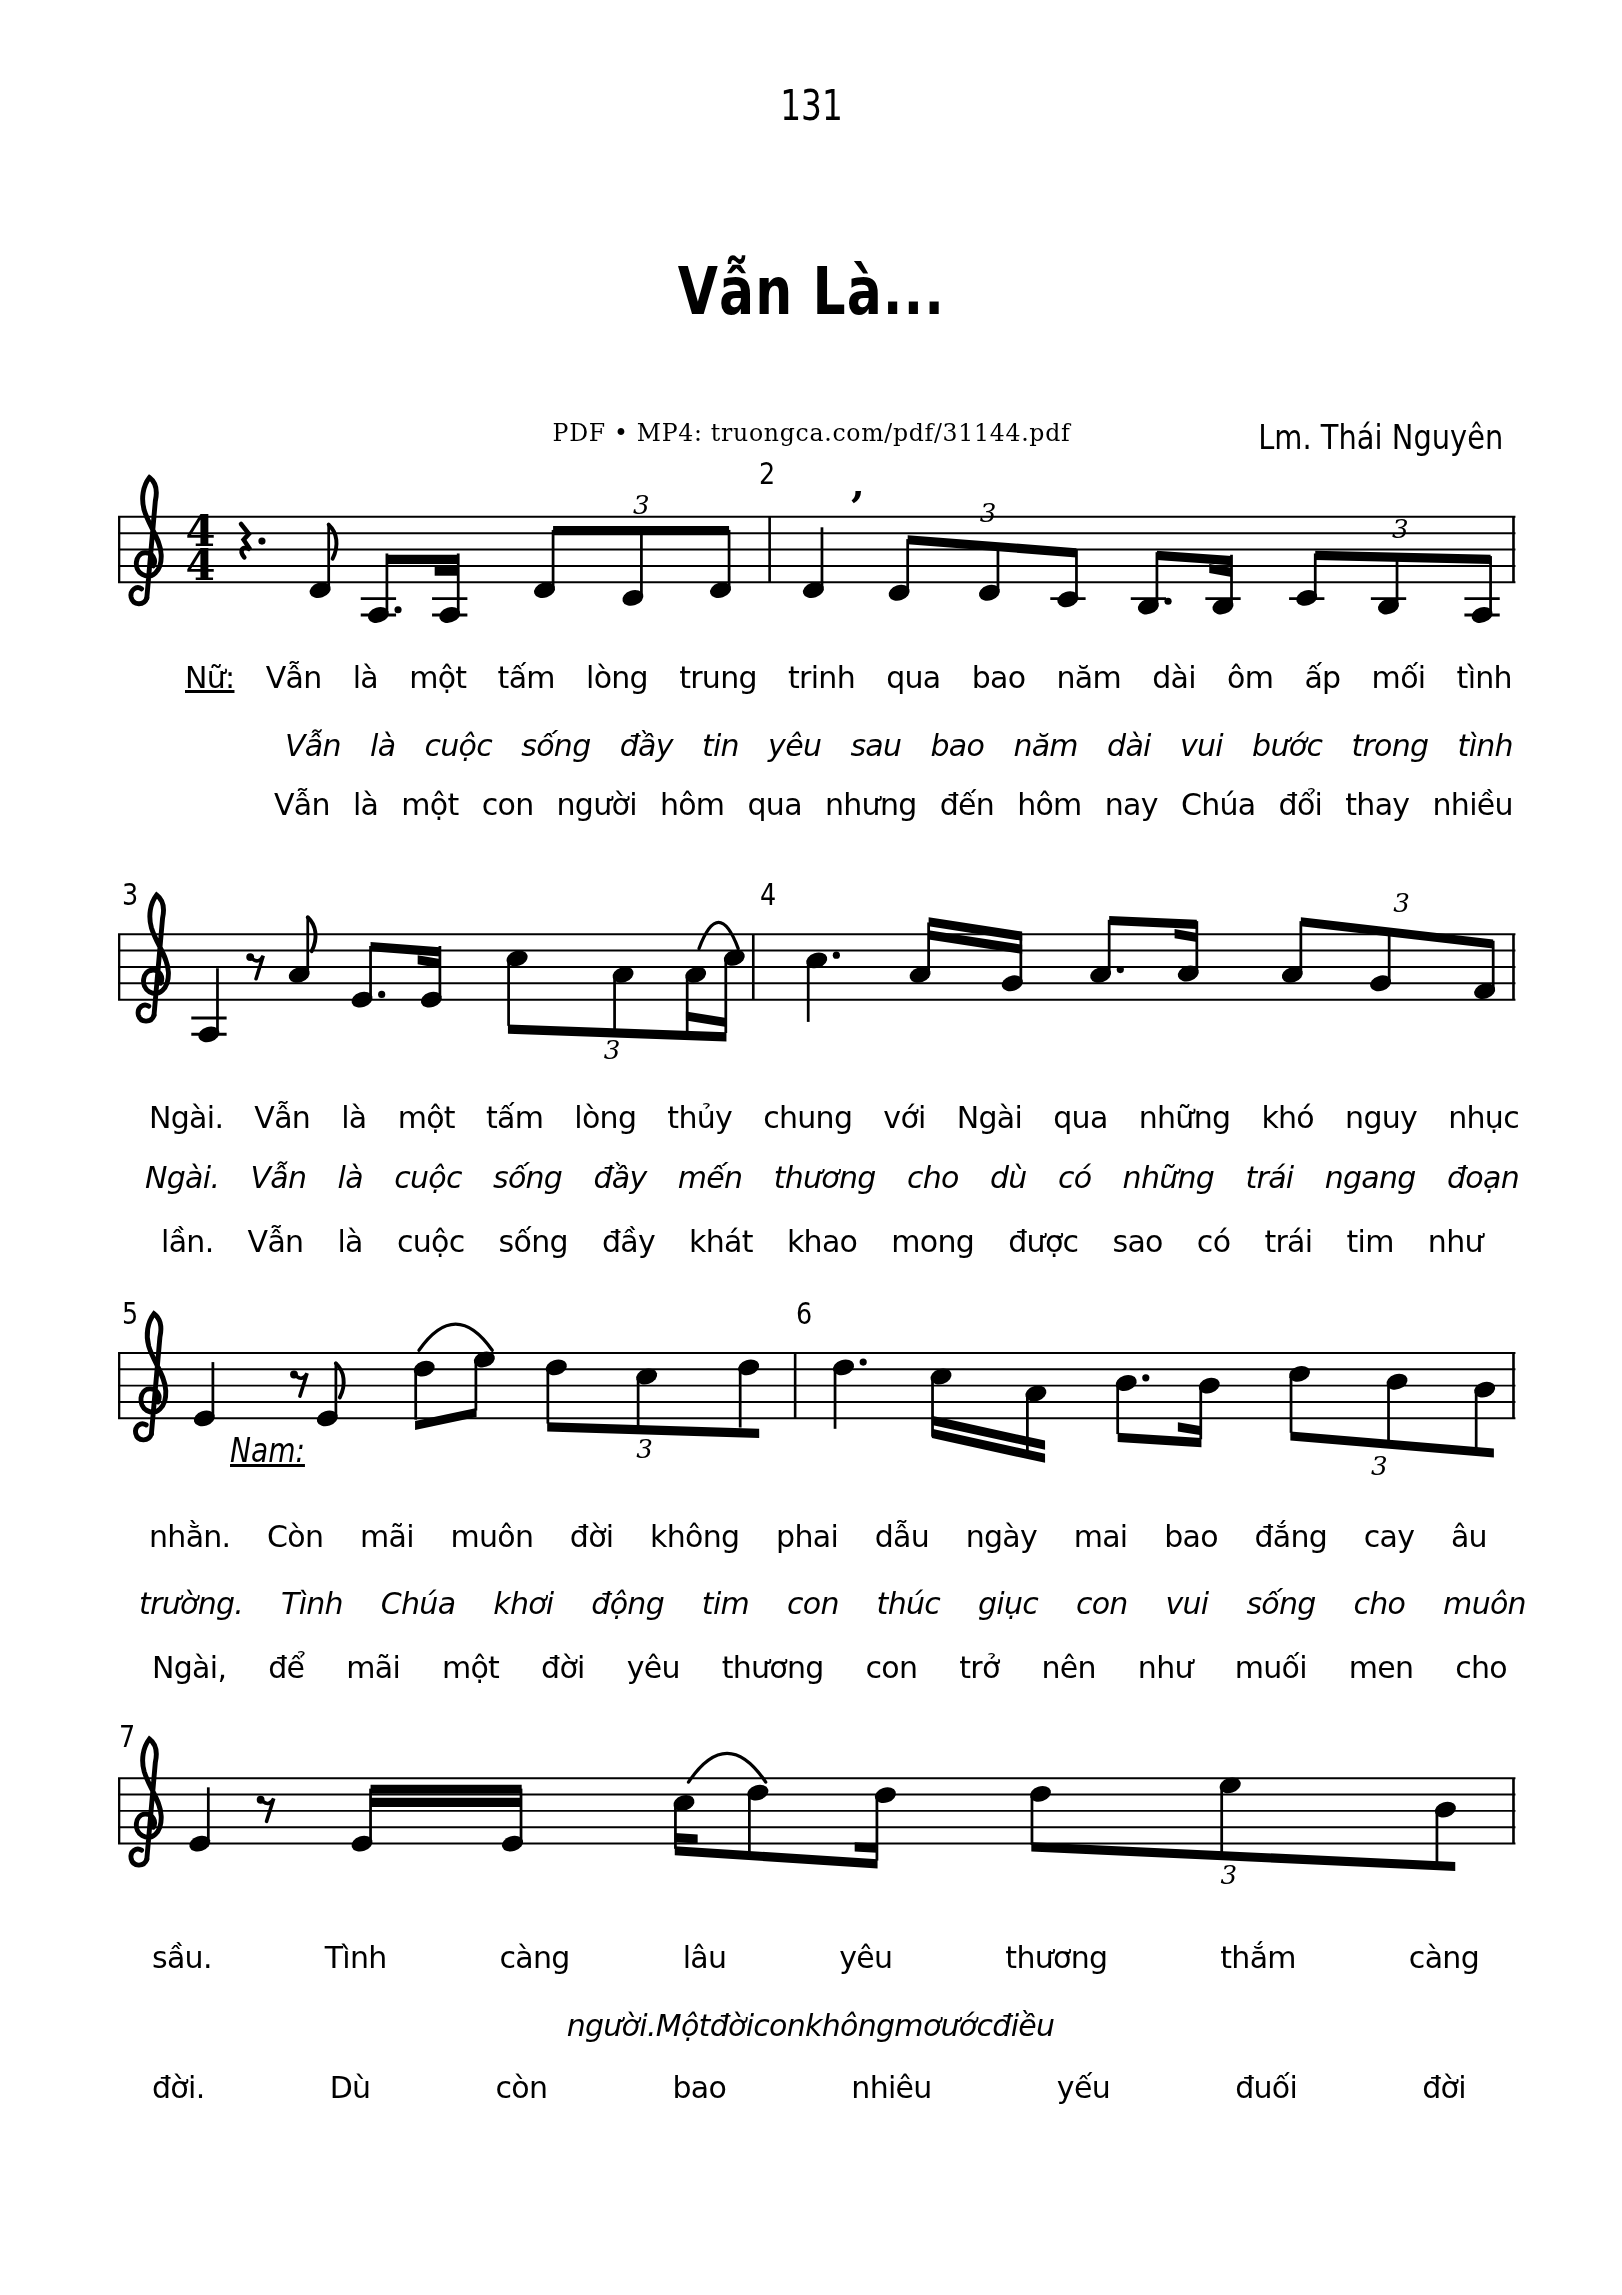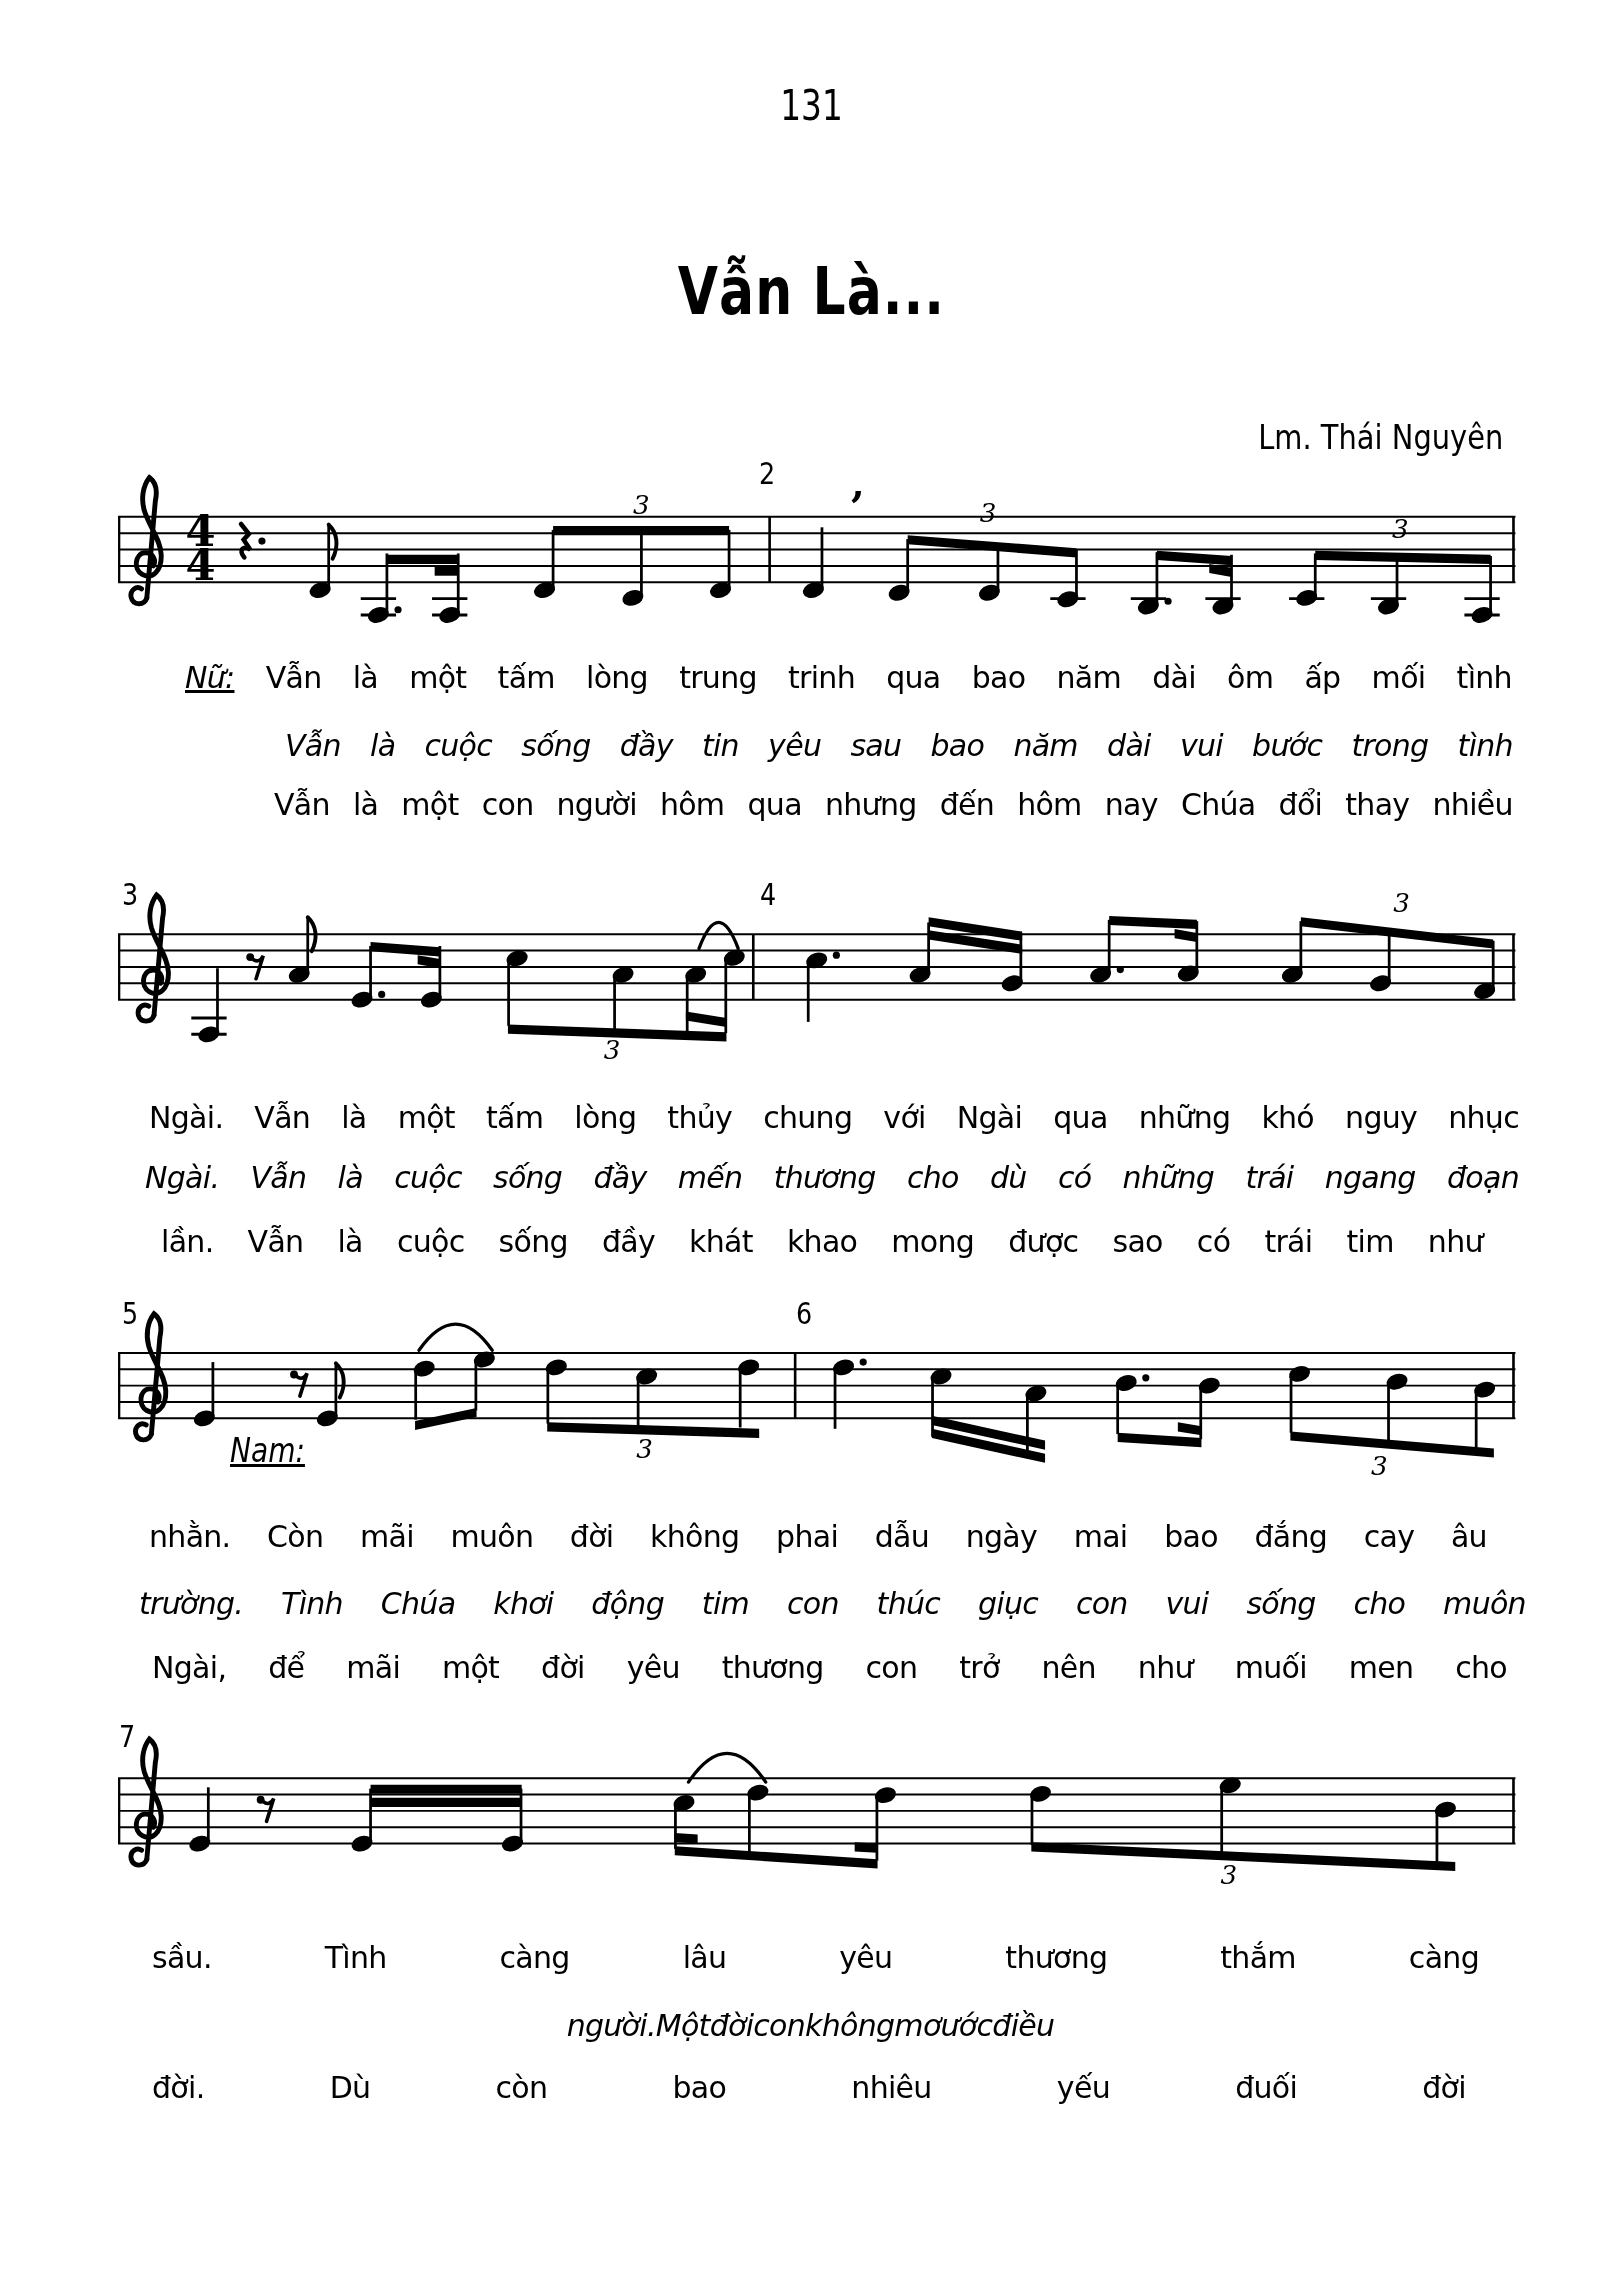--- a/index.html
+++ b/index.html
@@ -32,29 +32,30 @@
   .voice-label{
     position:absolute;font-size:33px;line-height:1;font-style:italic;
     text-decoration:underline;transform:scaleX(0.85);transform-origin:left top;
   }
   .lyric-line{
     position:absolute;display:flex;justify-content:space-between;
     font-size:30px;line-height:1.2;letter-spacing:-0.7px;white-space:nowrap;
     transform-origin:left top;
   }
   .lyric-line.italic{font-style:italic;}
-  .lyric-prefix{font-style:italic;text-decoration:underline;}
+  .lyric-prefix{text-decoration:underline;}
   .lyric-word{display:inline-block;}
 </style>
 </head>
 <body>
 
 <div id="page">
   <div class="page-number">131</div>
   <div class="title">Vẫn Là...</div>
+  <div class="link-line">PDF • MP4: truongca.com/pdf/31144.pdf</div>
   <div class="composer">Lm. Thái Nguyên</div>
   <svg id="score" width="1623" height="2295" viewBox="0 0 2480 3508" xmlns="http://www.w3.org/2000/svg">
       <line x1="180" y1="790" x2="2316" y2="790" stroke="#000" stroke-width="3"></line>
       <line x1="180" y1="815" x2="2316" y2="815" stroke="#000" stroke-width="3"></line>
       <line x1="180" y1="840" x2="2316" y2="840" stroke="#000" stroke-width="3"></line>
       <line x1="180" y1="865" x2="2316" y2="865" stroke="#000" stroke-width="3"></line>
       <line x1="180" y1="890" x2="2316" y2="890" stroke="#000" stroke-width="3"></line>
       <rect x="180" y="790" width="3.5" height="100" fill="#000"></rect>
       <g transform="translate(227,790)" fill="none" stroke="#000" stroke-width="7.5" stroke-linecap="round">
         <path d="M -3,124 L 10,-24 C 14,-42 9,-54 1,-60 C -9,-47 -12,-28 -7,-10 C 1,16 18,34 19,58 C 20,84 4,96 -10,88 C -24,80 -21,56 -6,55 C 6,54 12,66 7,75"></path>

